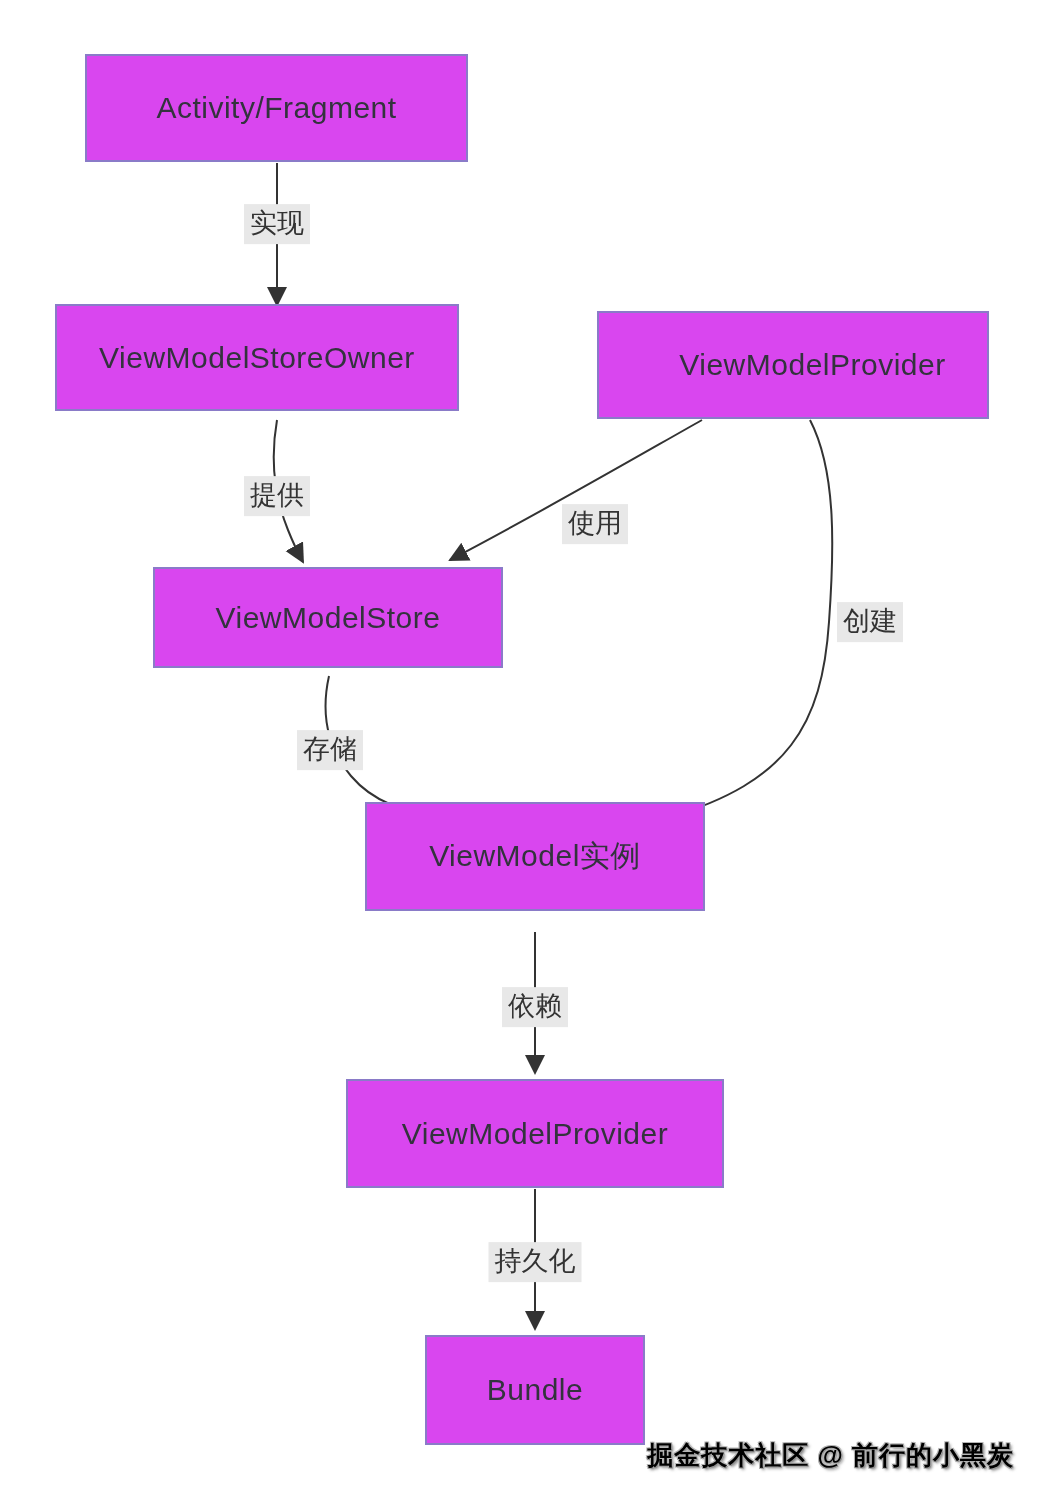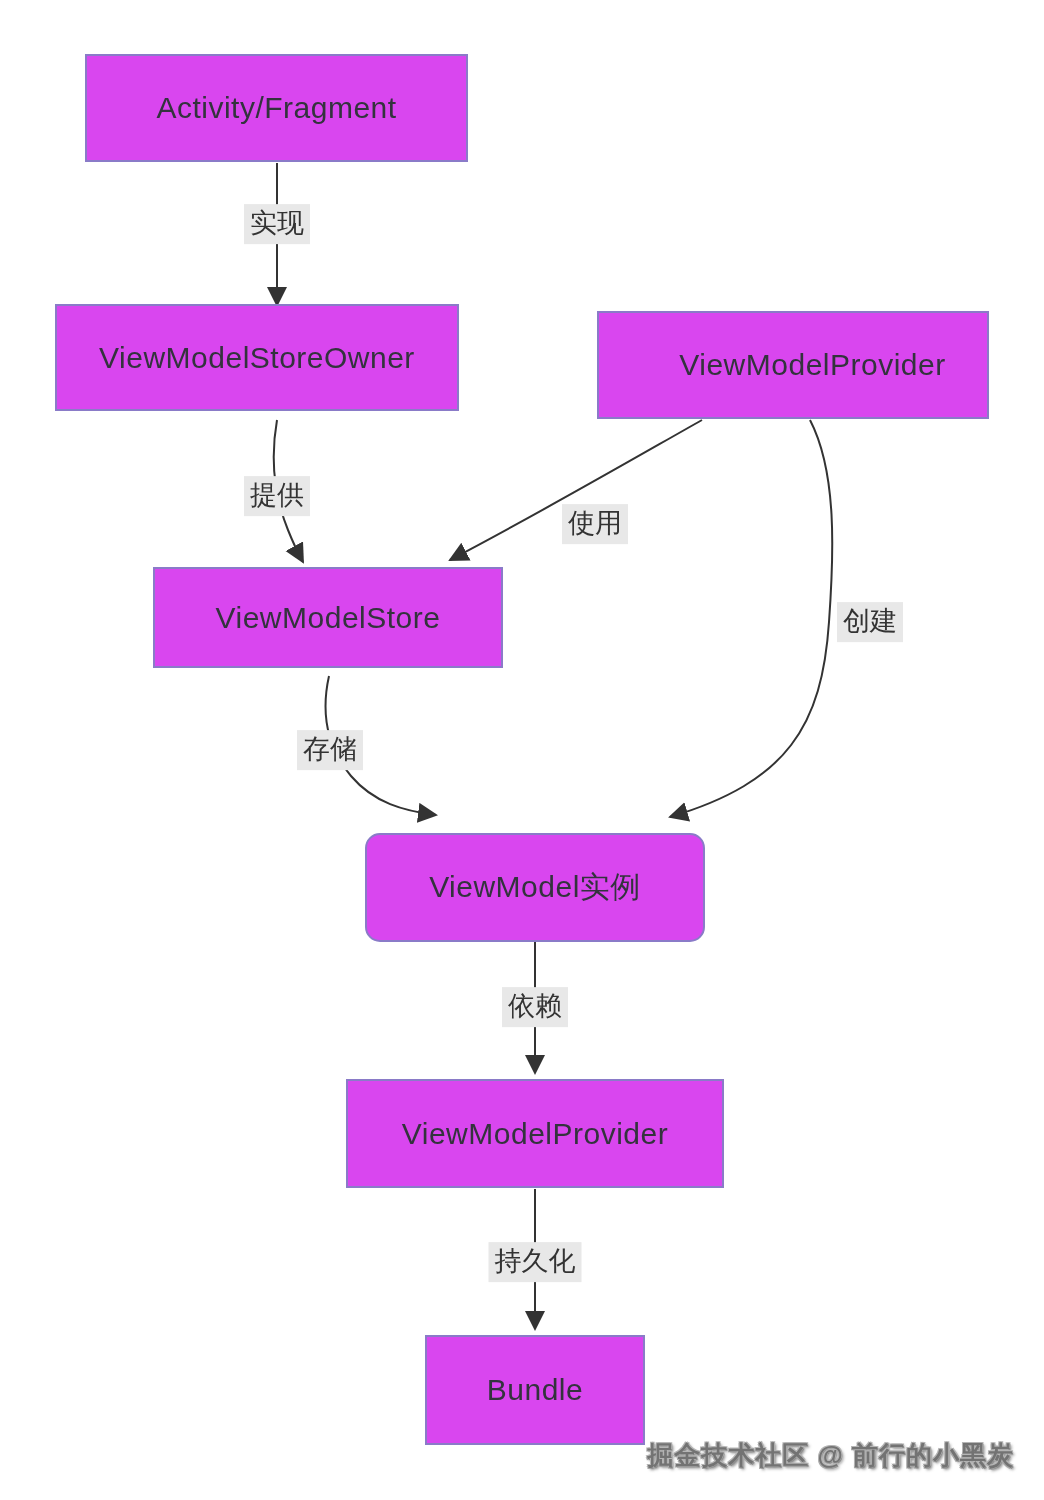--- a/index.html
+++ b/index.html
@@ -51,21 +51,21 @@
     padding: 3px 6px;
     white-space: nowrap;
   }
   .watermark {
     position: absolute;
     top: 1438px;
     right: 30px;
     font-size: 26px;
     font-weight: bold;
     letter-spacing: 1px;
-    color: #737373;
+    color: #000000;
     white-space: nowrap;
     text-shadow:
       -1px -1px 0 #b5b5b5,
        1px -1px 0 #b5b5b5,
       -1px  1px 0 #a8a8a8,
        1px  1px 0 #8f8f8f,
        2px  2px 3px rgba(110,110,110,0.85);
   }
 </style>
 </head>
@@ -97,21 +97,21 @@
   </div>
 
   <div class="node" style="left:597px; top:311px;  width:392px; height:108px;padding-left:39px;">
     <span>ViewModelProvider</span>
   </div>
 
   <div class="node" style="left:153px; top:567px;  width:350px; height:101px;">
     <span>ViewModelStore</span>
   </div>
 
-  <div class="node" style="left:365px; top:833px;  width:340px; height:109px;border-radius:15px;">
+  <div class="node" style="left:365px; top:802px;  width:340px; height:109px;">
     <span>ViewModel实例</span>
   </div>
 
   <div class="node" style="left:346px; top:1079px; width:378px; height:109px;">
     <span>ViewModelProvider</span>
   </div>
 
   <div class="node" style="left:425px; top:1335px; width:220px; height:110px;align-items:center;">
     <span>Bundle</span>
   </div>

